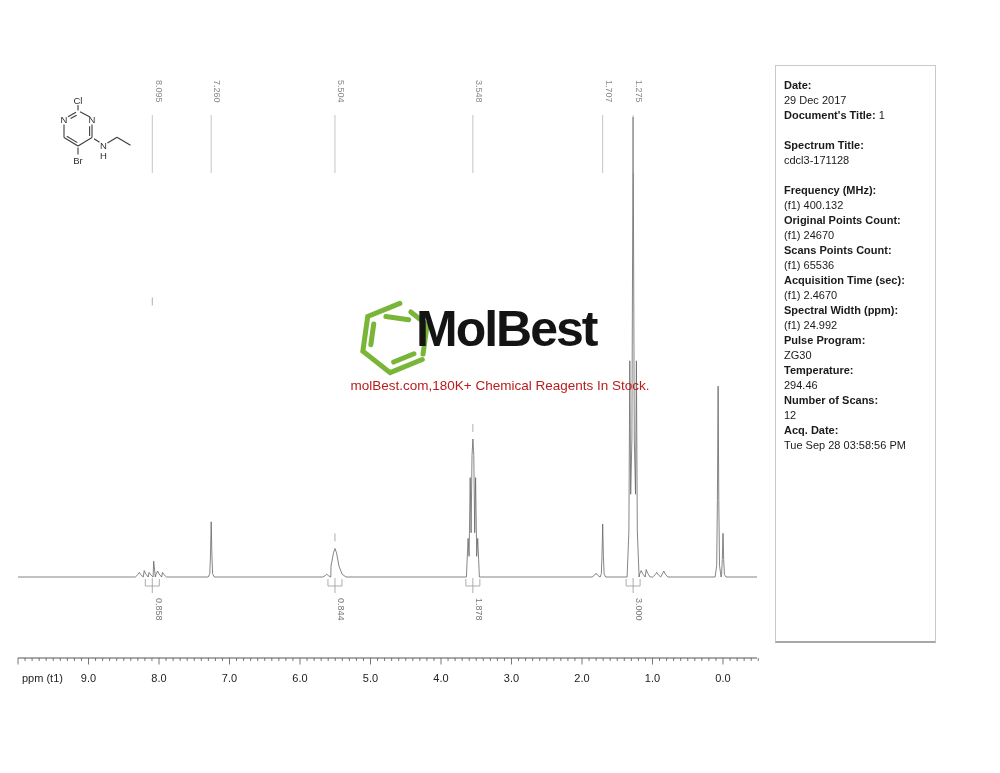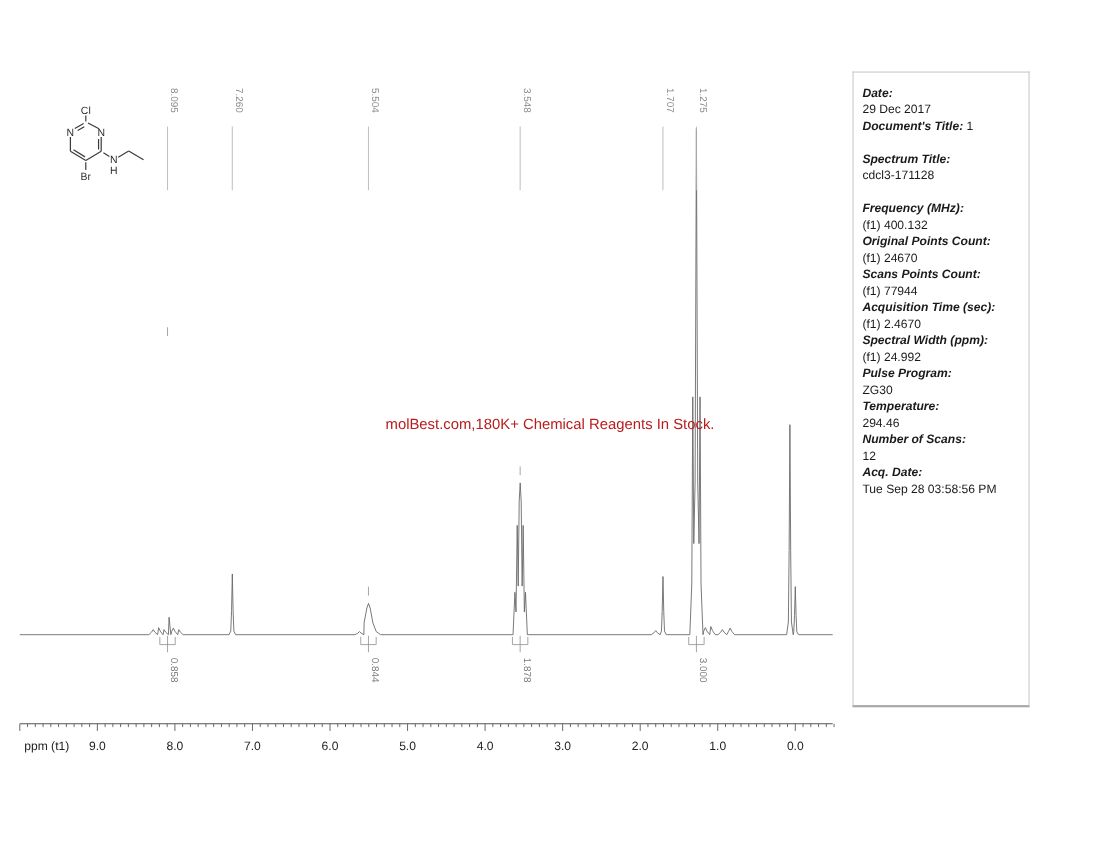--- a/index.html
+++ b/index.html
@@ -12,21 +12,21 @@
   .mol-bond{stroke:#3c3c3c;stroke-width:1.1;fill:none;}
   .mol-atom{font-family:"Liberation Sans",sans-serif;font-size:9.5px;fill:#2e2e2e;text-anchor:middle;}
   .logo-wrap{position:absolute;left:340px;top:292px;width:330px;height:100px;}
   .logo-text{position:absolute;left:76px;top:8px;font-family:"Liberation Sans",sans-serif;
              font-size:50px;font-weight:700;letter-spacing:-2px;color:#141414;}
   .tagline{position:absolute;left:340px;top:378px;width:320px;text-align:center;
            font-size:13.5px;color:#b91c1c;}
   .info-panel{position:absolute;left:775px;top:65px;width:161px;height:578px;box-sizing:border-box;
               background:#fff;border:1px solid #c9c9c9;border-bottom:2px solid #a8a8a8;
               padding:12px 8px 0 8px;font-size:11px;color:#1a1a1a;line-height:15px;}
-  .pi-label{font-weight:700;font-style:italic;margin-top:48px;}
+  .pi-label{font-weight:700;margin-top:48px;}
   .pi-gap{height:15px;}
 </style>
 </head>
 <body>
 
 <div id="canvas">
 
 
   <svg id="molecule" width="120" height="95" viewBox="30 85 120 95">
     <g class="mol-bond">
@@ -195,36 +195,48 @@
       <text x="300" y="682" font-size="11" fill="#222" text-anchor="middle" font-family="&quot;Liberation Sans&quot;,sans-serif">6.0</text>
       <text x="370.5" y="682" font-size="11" fill="#222" text-anchor="middle" font-family="&quot;Liberation Sans&quot;,sans-serif">5.0</text>
       <text x="441" y="682" font-size="11" fill="#222" text-anchor="middle" font-family="&quot;Liberation Sans&quot;,sans-serif">4.0</text>
       <text x="511.5" y="682" font-size="11" fill="#222" text-anchor="middle" font-family="&quot;Liberation Sans&quot;,sans-serif">3.0</text>
       <text x="582" y="682" font-size="11" fill="#222" text-anchor="middle" font-family="&quot;Liberation Sans&quot;,sans-serif">2.0</text>
       <text x="652.5" y="682" font-size="11" fill="#222" text-anchor="middle" font-family="&quot;Liberation Sans&quot;,sans-serif">1.0</text>
       <text x="723" y="682" font-size="11" fill="#222" text-anchor="middle" font-family="&quot;Liberation Sans&quot;,sans-serif">0.0</text>
       <text x="22" y="682" font-size="11" fill="#222" font-family="&quot;Liberation Sans&quot;,sans-serif">ppm (t1)</text>
     </svg>
 
+  <div class="logo-wrap">
+    <svg width="110" height="100" viewBox="330 285 110 100">
+      <g stroke="#79b537" stroke-width="5" stroke-linecap="round" fill="none" transform="rotate(8 385 331)">
+        <path d="M 385 296 L 355 313.5 L 355 348.5 L 385 366 L 415 348.5"></path>
+        <path d="M 415 343 L 415 313.5 L 397 303"></path>
+        <line x1="373" y1="311" x2="396" y2="311"></line>
+        <line x1="362" y1="320" x2="362" y2="341"></line>
+        <line x1="387" y1="355" x2="406" y2="344"></line>
+      </g>
+    </svg>
+    <span class="logo-text">MolBest</span>
+  </div>
   <div class="tagline">molBest.com,180K+ Chemical Reagents In Stock.</div>
 
   <div class="info-panel" id="info-panel">
       <div><span class="pi-label">Date:</span></div>
       <div>29 Dec 2017</div>
       <div><span class="pi-label">Document's Title:</span><span> 1</span></div>
       <div class="pi-gap"></div>
       <div><span class="pi-label">Spectrum Title:</span></div>
       <div>cdcl3-171128</div>
       <div class="pi-gap"></div>
       <div><span class="pi-label">Frequency (MHz):</span></div>
       <div>(f1) 400.132</div>
       <div><span class="pi-label">Original Points Count:</span></div>
       <div>(f1) 24670</div>
       <div><span class="pi-label">Scans Points Count:</span></div>
-      <div>(f1) 77944</div>
+      <div>(f1) 65536</div>
       <div><span class="pi-label">Acquisition Time (sec):</span></div>
       <div>(f1) 2.4670</div>
       <div><span class="pi-label">Spectral Width (ppm):</span></div>
       <div>(f1) 24.992</div>
       <div><span class="pi-label">Pulse Program:</span></div>
       <div>ZG30</div>
       <div><span class="pi-label">Temperature:</span></div>
       <div>294.46</div>
       <div><span class="pi-label">Number of Scans:</span></div>
       <div>12</div>

